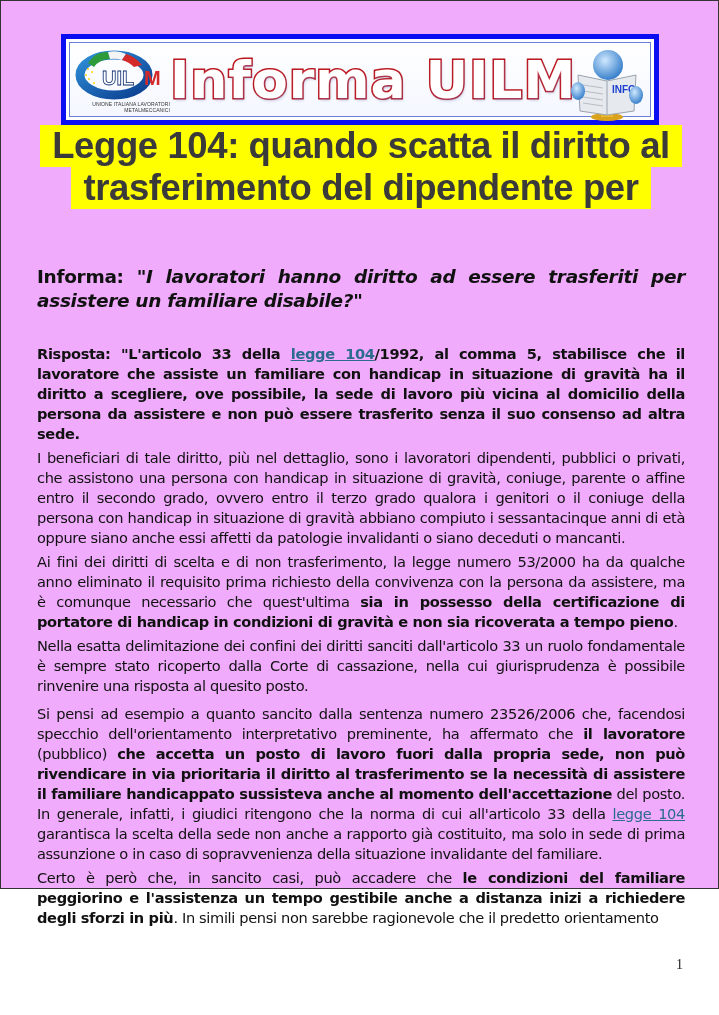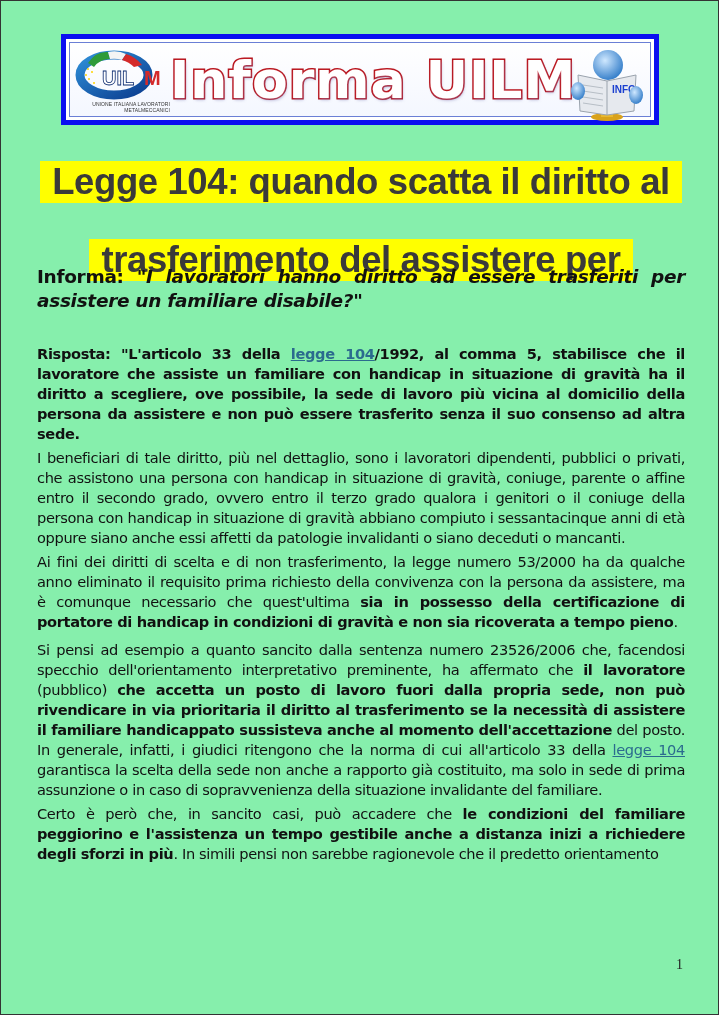--- a/index.html
+++ b/index.html
@@ -1,21 +1,21 @@
 <!DOCTYPE html>
 <html><head>
   <meta charset="utf-8">
   <style>
     * { box-sizing: border-box; margin: 0; padding: 0; }
     html, body { width: 719px; height: 1015px; background: #ffffff; overflow: hidden; }
     .page {
       position: relative;
-      width: 719px; height: 1015px;
+      width: 719px; height: 889px;
       border: 1px solid #333;
-      background: #86efac;
+      background: #f0abfc;
     }
     
     .banner {
       position: absolute;
       left: 60px; top: 33px; width: 598px; height: 91px;
       border: 5px solid #0a0ef0;
       background: #ffffff;
     }
     .banner-inner {
       position: absolute; left: 3px; top: 3px; right: 3px; bottom: 3px;
@@ -52,21 +52,21 @@
       position: absolute;
       left: 30px; top: 124px; width: 660px;
       text-align: center;
       font-family: "Liberation Sans", sans-serif;
       font-weight: bold;
       font-size: 36.5px;
       line-height: 42px;
       color: #3a3a3a;
       letter-spacing: -0.4px;
     }
-    .heading .hl { background: #ffff00; padding: 0 12px; display: inline-block; margin-top: 36px; }
+    .heading .hl { background: #ffff00; padding: 0 12px; display: inline-block; }
     
     .content {
       position: absolute;
       left: 36px; top: 264px; width: 648px;
       font-family: "DejaVu Sans", sans-serif;
       color: #111;
     }
     .question {
       font-family: "DejaVu Sans", sans-serif;
       font-size: 18.5px; line-height: 24px; font-weight: bold;
@@ -158,35 +158,36 @@
 
           <ellipse cx="10" cy="46" rx="7" ry="9" fill="url(#headG)"></ellipse>
           <ellipse cx="68" cy="50" rx="7" ry="9" fill="url(#headG)"></ellipse>
         </svg>
       </div>
     </div>
   </div>
 
   <div class="heading">
     <span class="hl">Legge 104: quando scatta il diritto al</span><br>
-    <span class="hl">trasferimento del assistere  per</span><br>
+    <span class="hl">trasferimento del dipendente  per</span><br>
   </div>
 
   <div class="content">
     <p class="question">
       <span>Informa:</span>
       <span class="qtext">"I lavoratori hanno diritto ad essere trasferiti per assistere un familiare disabile?"</span>
     </p>
 
     <p class="para p1 bold-para"><span>Risposta: "L'articolo 33 della </span><a class="link">legge 104</a><span>/1992, al comma 5, stabilisce che il lavoratore che assiste un familiare con handicap in situazione di gravità ha il diritto a scegliere, ove possibile, la sede di lavoro più vicina al domicilio della persona da assistere e non può essere trasferito senza il suo consenso ad altra sede.</span></p>
 
     <p class="para">I beneficiari di tale diritto, più nel dettaglio, sono i lavoratori dipendenti, pubblici o privati, che assistono una persona con handicap in situazione di gravità, coniuge, parente o affine entro il secondo grado, ovvero entro il terzo grado qualora i genitori o il coniuge della persona con handicap in situazione di gravità abbiano compiuto i sessantacinque anni di età oppure siano anche essi affetti da patologie invalidanti o siano deceduti o mancanti.</p>
 
     <p class="para"><span>Ai fini dei diritti di scelta e di non trasferimento, la legge numero 53/2000 ha da qualche anno eliminato il requisito prima richiesto della convivenza con la persona da assistere, ma è comunque necessario che quest'ultima </span><b>sia in possesso della certificazione di portatore di handicap in condizioni di gravità e non sia ricoverata a tempo pieno</b><span>.</span></p>
 
+    <p class="para">Nella esatta delimitazione dei confini dei diritti sanciti dall'articolo 33 un ruolo fondamentale è sempre stato ricoperto dalla Corte di cassazione, nella cui giurisprudenza è possibile rinvenire una risposta al quesito posto.</p>
 
     <p class="para tight"><span>Si pensi ad esempio a quanto sancito dalla sentenza numero 23526/2006 che, facendosi specchio dell'orientamento interpretativo preminente, ha affermato che </span><b>il lavoratore</b><span> (pubblico) </span><b>che accetta un posto di lavoro fuori dalla propria sede, non può rivendicare in via prioritaria il diritto al trasferimento se la necessità di assistere il familiare handicappato sussisteva anche al momento dell'accettazione</b><span> del posto. In generale, infatti, i giudici ritengono che la norma di cui all'articolo 33 della </span><a class="link">legge 104</a><span> garantisca la scelta della sede non anche a rapporto già costituito, ma solo in sede di prima assunzione o in caso di sopravvenienza della situazione invalidante del familiare.</span></p>
 
     <p class="para"><span>Certo è però che, in sancito casi, può accadere che </span><b>le condizioni del familiare peggiorino e l'assistenza un tempo gestibile anche a distanza inizi a richiedere degli sforzi in più</b><span>. In simili pensi non sarebbe ragionevole che il predetto orientamento</span></p>
   </div>
 
   <div class="page-number">1</div>
 </div>
 
 </body></html>

